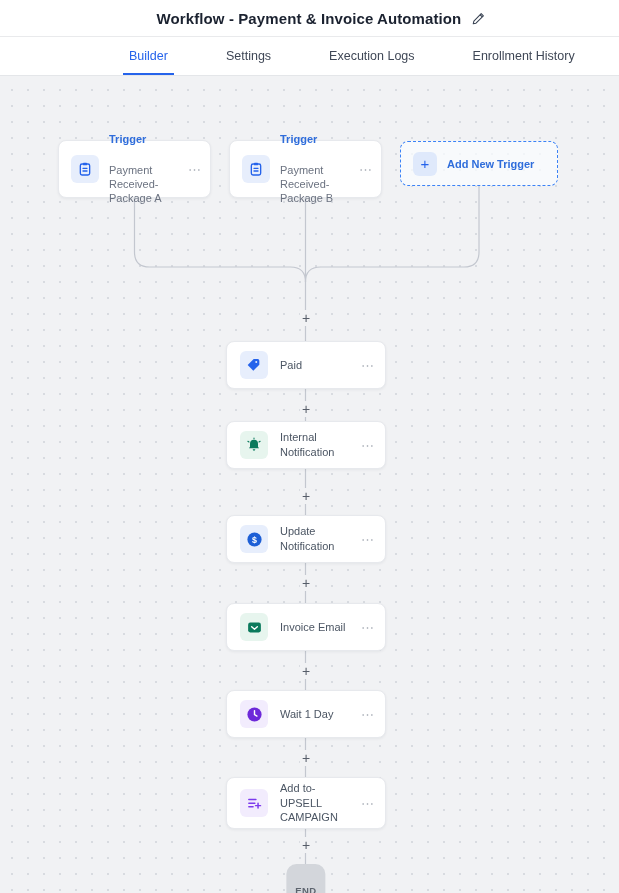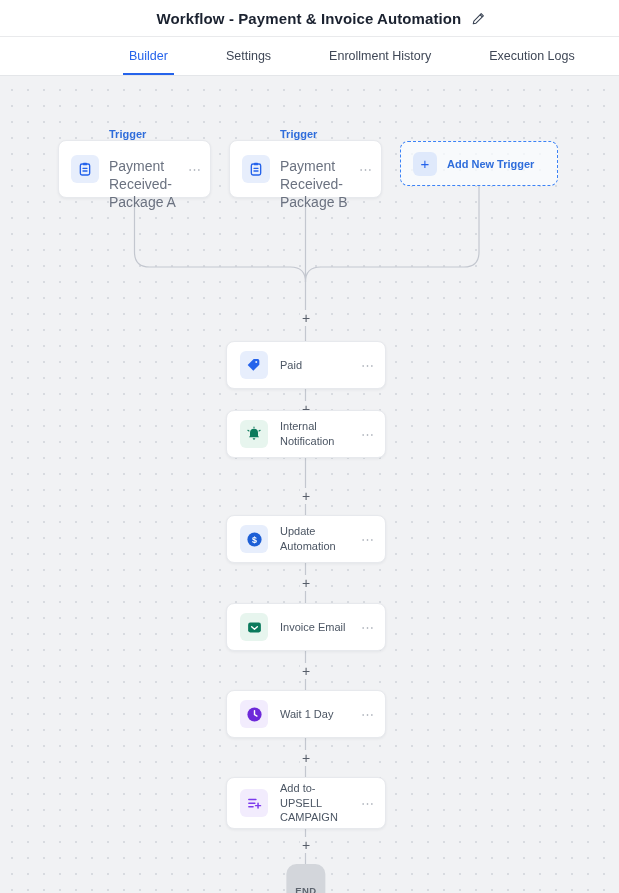--- a/index.html
+++ b/index.html
@@ -38,21 +38,21 @@
   svg.connectors { position:absolute; left:0; top:0; pointer-events:none; }
 
   
   .card {
     position:absolute; background:#fff; border:1px solid #e7e9ed; border-radius:8px;
     box-shadow:0 1px 3px rgba(20,30,50,.06); display:flex; align-items:center; cursor:pointer;
   }
   .trigger-card { width:153px; height:58px; padding:0 8px 0 12px; gap:10px; }
   .trigger-card .t-text { flex:1; line-height:1.3; }
   .trigger-card .t-label { font-size:11px; font-weight:700; color:#2f6ddb; margin-bottom:16px; }
-  .trigger-card .t-desc { font-size:14px; color:#6b7280; max-width:92px; }
+  .trigger-card .t-desc { font-size:11px; color:#6b7280; max-width:92px; }
   .node-card { width:160px; height:48px; padding:0 10px 0 13px; gap:12px; }
   .node-card .n-label { flex:1; font-size:11px; color:#4b5563; line-height:1.35; max-width:100px; }
   .dots { color:#a6acb5; font-size:13px; letter-spacing:1px; cursor:pointer; user-select:none; }
 
   .icon-tile {
     width:28px; height:28px; border-radius:6px; flex:0 0 auto;
     display:flex; align-items:center; justify-content:center;
   }
   .tile-blue   { background:#e7eefc; }
   .tile-green  { background:#e7f5ee; }
@@ -92,22 +92,22 @@
     <svg width="15" height="15" viewBox="0 0 24 24" fill="none" stroke="#374151" stroke-width="1.7" stroke-linejoin="round">
       <path d="M16.3 4.2l3.5 3.5L8 19.5l-4.4 1 1-4.4L16.3 4.2z"></path>
       <path d="M14.5 6l3.5 3.5"></path>
     </svg>
   </div>
 </div>
 
 <div class="tabbar">
   <div class="tab active">Builder</div>
   <div class="tab">Settings</div>
+  <div class="tab">Execution Logs</div>
   <div class="tab">Enrollment History</div>
-  <div class="tab">Execution Logs</div>
 </div>
 
 <div class="canvas">
 
   <svg class="connectors" width="619" height="817">
     <g fill="none" stroke="#c3c7cf" stroke-width="1.2">
       <path d="M134.5,122 V176 Q134.5,191 149.5,191 H290.5 Q305.5,191 305.5,206"></path>
       <path d="M479,110 V176 Q479,191 464,191 H320.5 Q305.5,191 305.5,206"></path>
       <path d="M305.5,122 V789"></path>
     </g>
@@ -160,40 +160,40 @@
     <div class="icon-tile tile-blue">
       <svg width="16" height="16" viewBox="0 0 24 24">
         <path d="M11.5 3h6A2.5 2.5 0 0 1 20 5.5v6l-9 9.2L2.5 12 11.5 3z" fill="#2563eb"></path>
         <circle cx="15.4" cy="7.6" r="1.5" fill="#e7eefc"></circle>
       </svg>
     </div>
     <div class="n-label">Paid</div>
     <div class="dots">⋯</div>
   </div>
 
-  <div class="card node-card" style="left:226px; top:334px;">
+  <div class="card node-card" style="left:226px; top:345px;">
     <div class="icon-tile tile-green">
       <svg width="16" height="16" viewBox="0 0 24 24">
         <path d="M12 4a6 6 0 0 0-6 6v4.5L4.5 17h15L18 14.5V10a6 6 0 0 0-6-6z" fill="#0b7a5c"></path>
         <path d="M10 18.5a2 2 0 0 0 4 0z" fill="#0b7a5c"></path>
         <path d="M4.5 7.5L2.8 6.3 M19.5 7.5l1.7-1.2 M12 2.8V1.6" stroke="#0b7a5c" stroke-width="1.6" stroke-linecap="round"></path>
       </svg>
     </div>
     <div class="n-label">Internal Notification</div>
     <div class="dots">⋯</div>
   </div>
 
   <div class="card node-card" style="left:226px; top:439px;">
     <div class="icon-tile tile-blue">
       <svg width="17" height="17" viewBox="0 0 24 24">
         <circle cx="12" cy="12" r="10" fill="#1d5fd6"></circle>
         <text x="12" y="16.4" text-anchor="middle" fill="#ffffff" font-size="12.5" font-weight="bold" font-family="Liberation Sans, sans-serif">$</text>
       </svg>
     </div>
-    <div class="n-label">Update Automation</div>
+    <div class="n-label">Update Notification</div>
     <div class="dots">⋯</div>
   </div>
 
   <div class="card node-card" style="left:226px; top:527px;align-items:center;">
     <div class="icon-tile tile-green">
       <svg width="17" height="17" viewBox="0 0 24 24">
         <rect x="3" y="5" width="18" height="14" rx="3" fill="#0b7a5c"></rect>
         <path d="M8 11l4 3.4L16 11" stroke="#ffffff" stroke-width="2" fill="none" stroke-linecap="round" stroke-linejoin="round"></path>
       </svg>
     </div>

